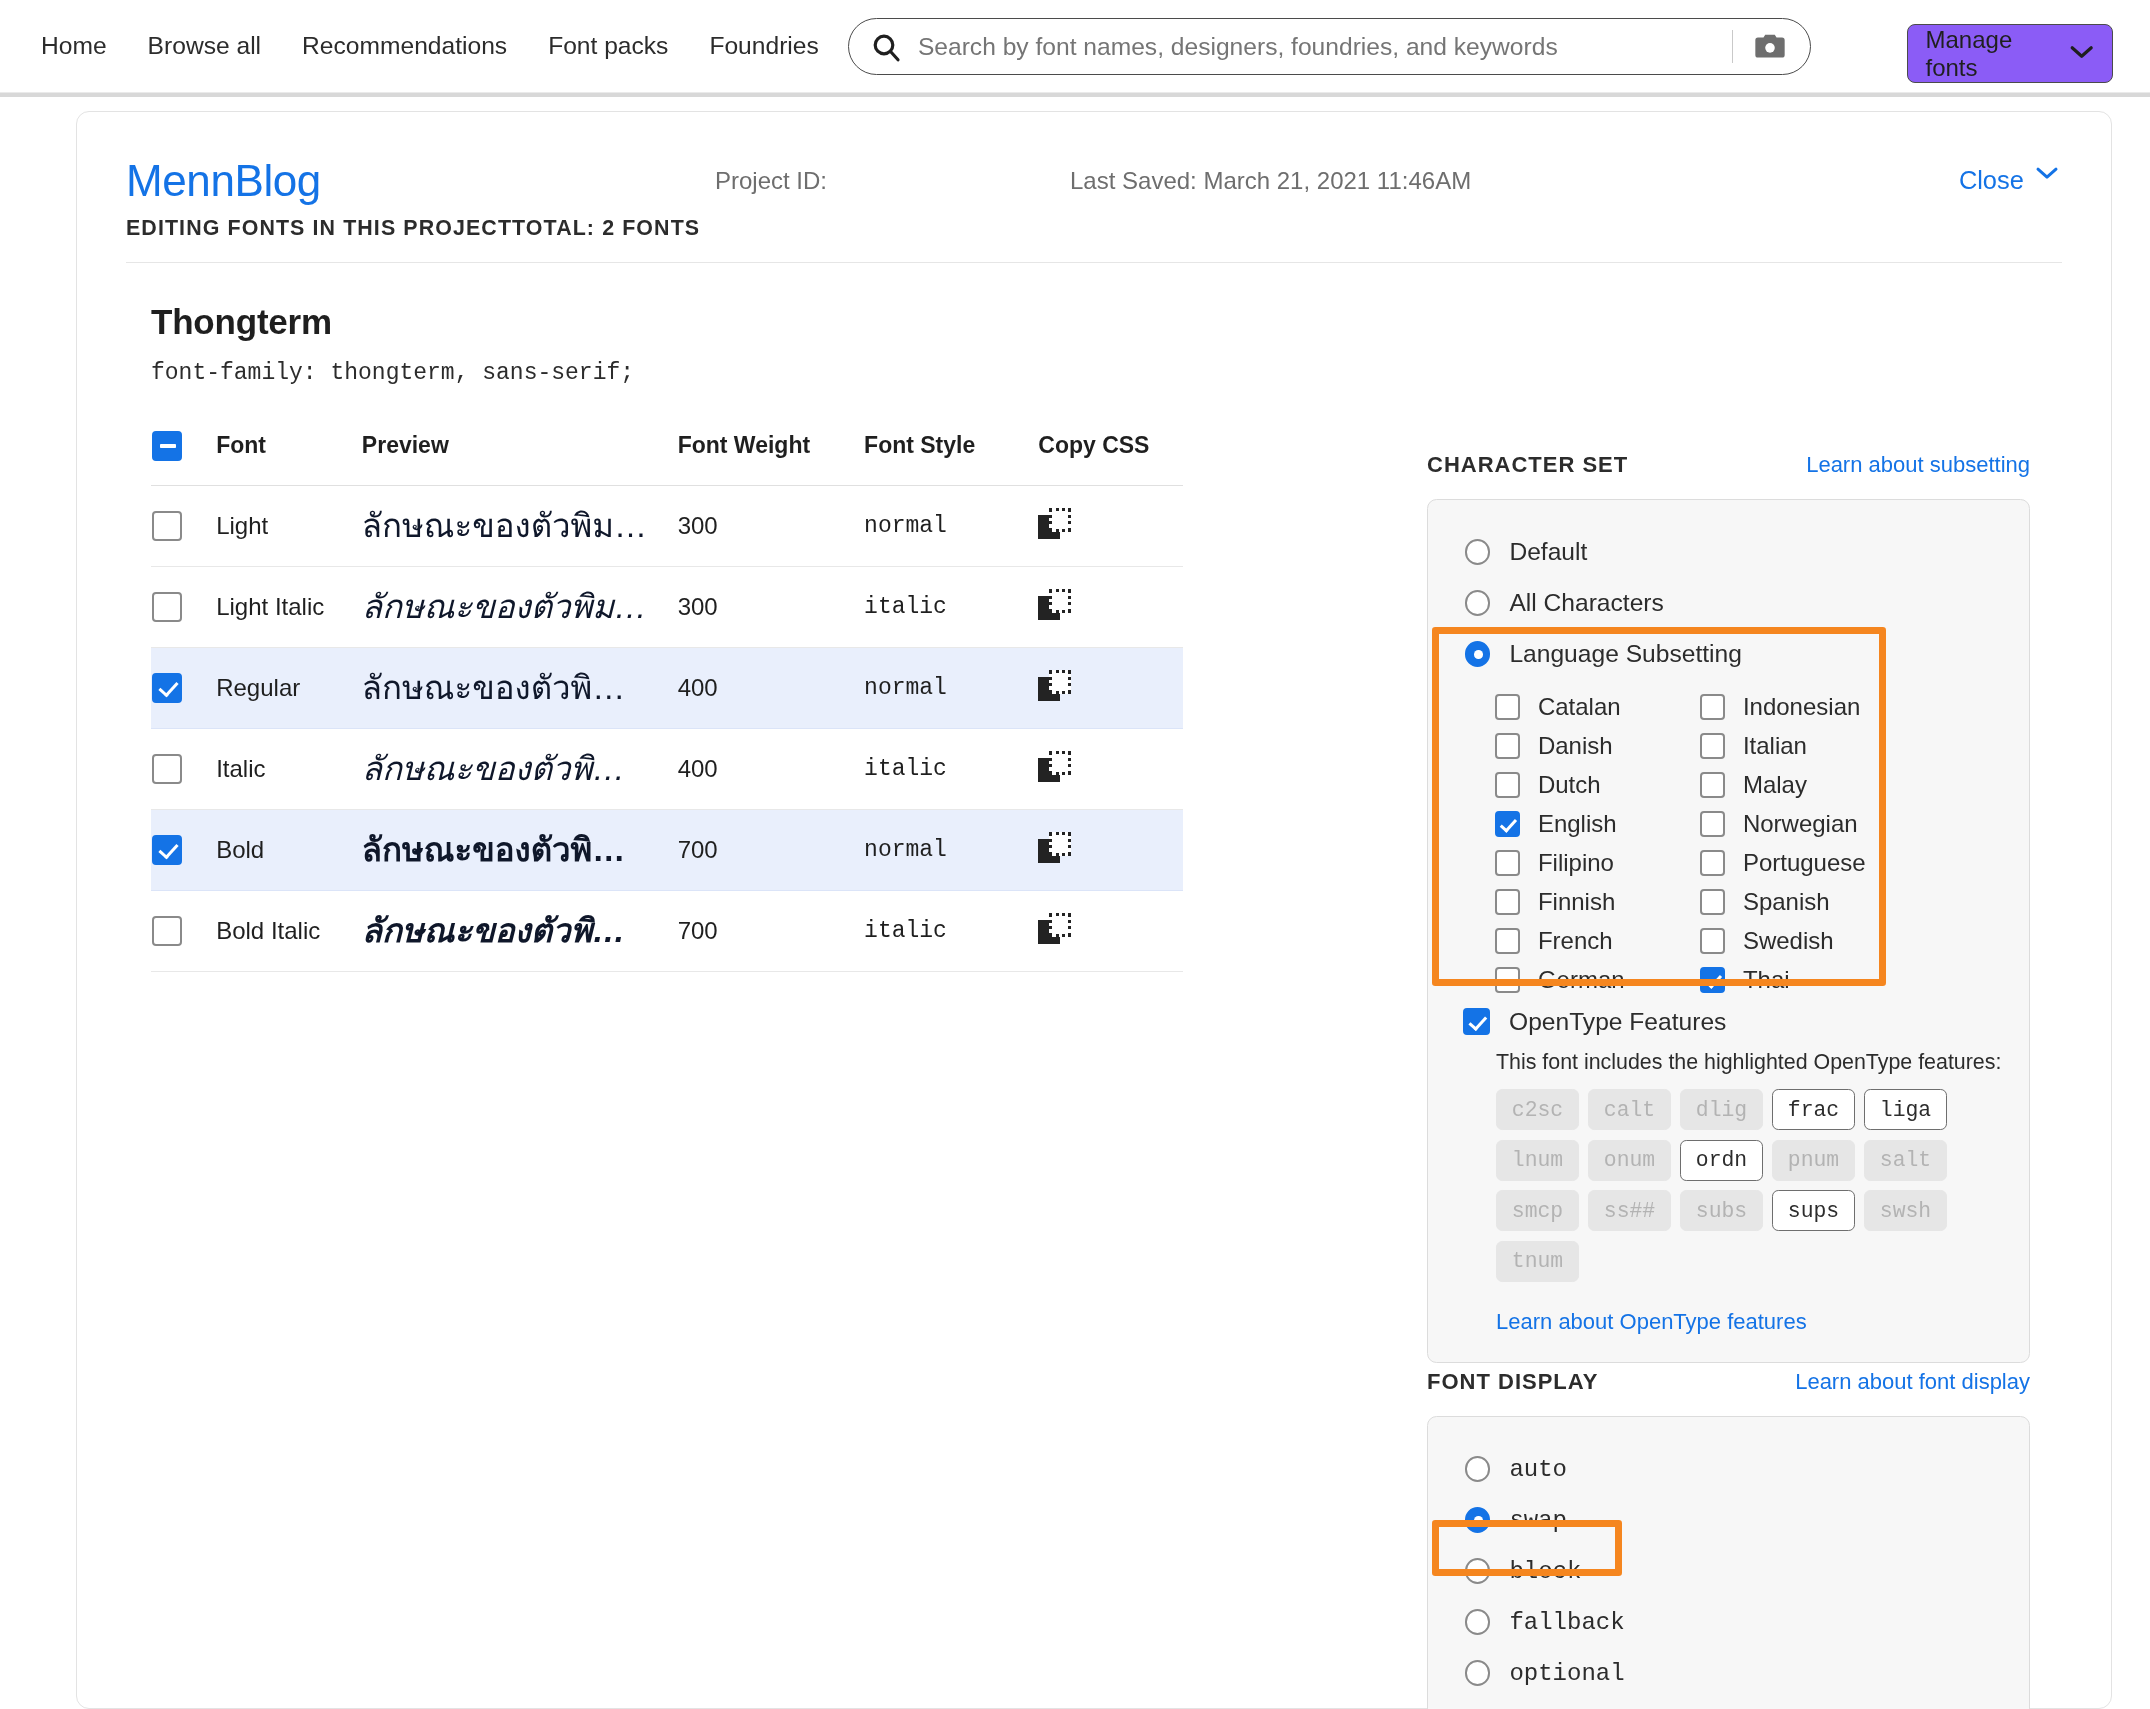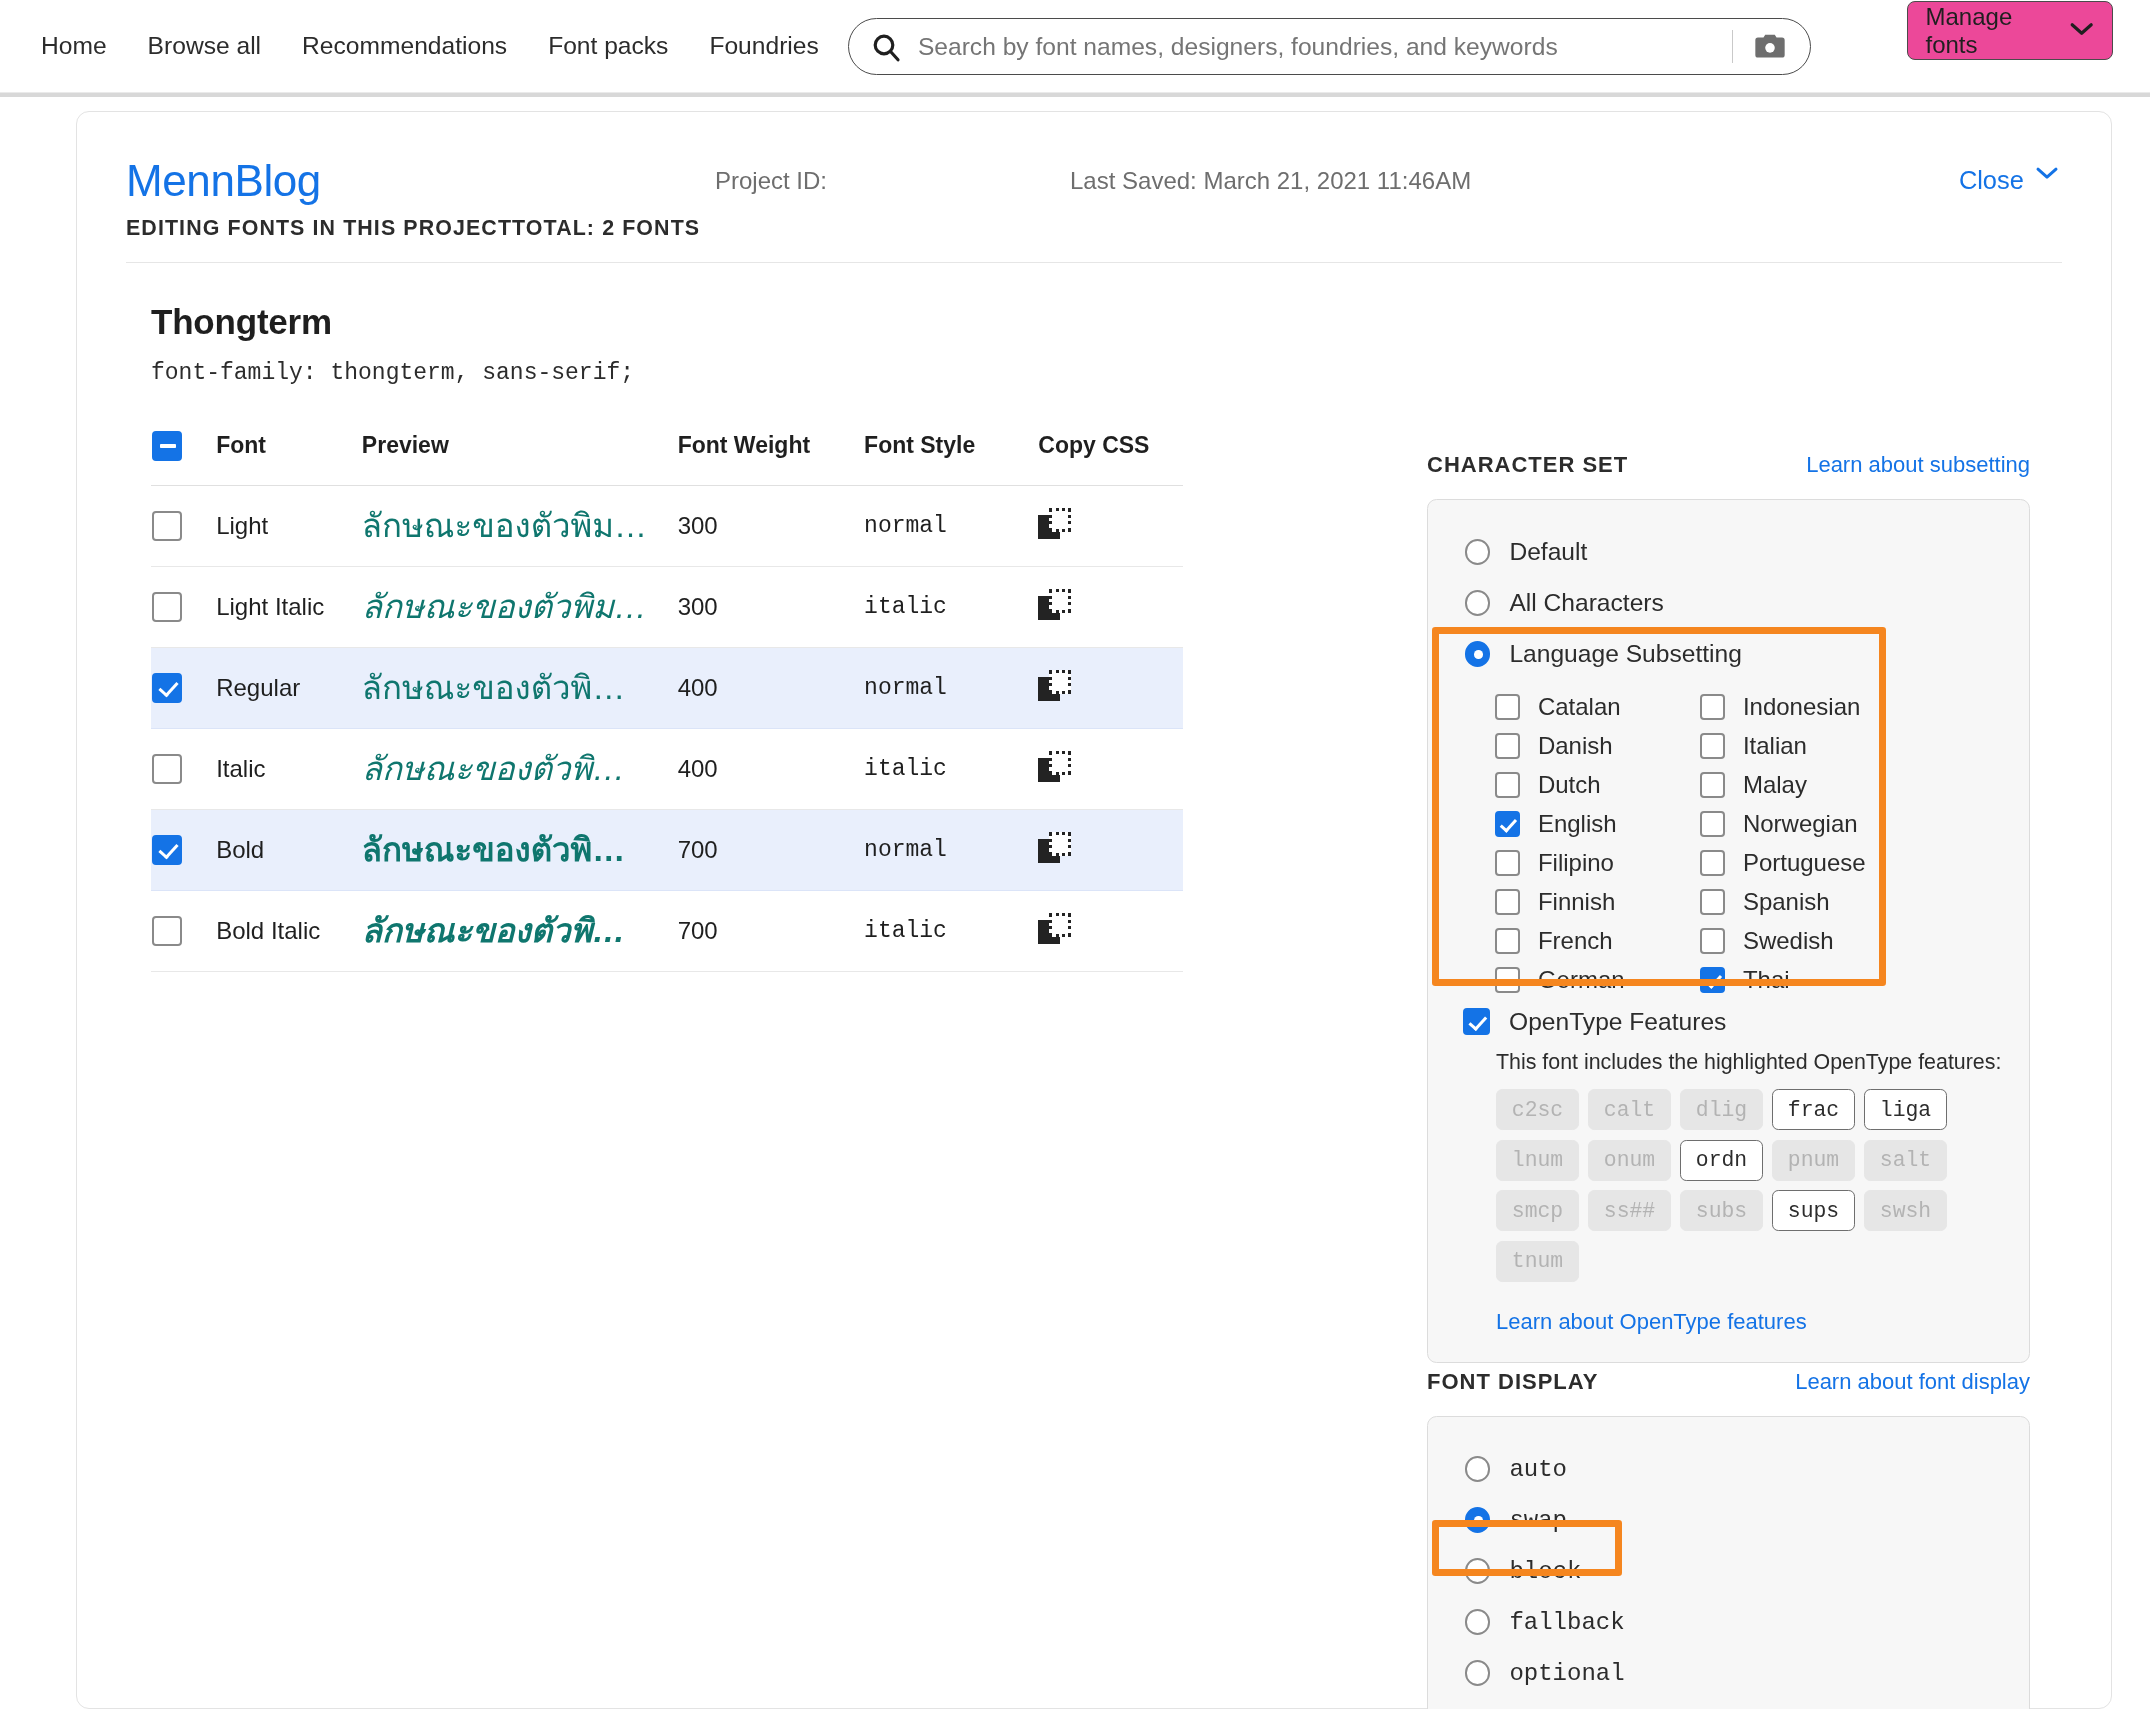--- a/index.html
+++ b/index.html
@@ -36,24 +36,24 @@
   .search-icon { margin-left:20.6px; display:flex; align-items:center; }
   .search-input {
     flex:1; border:none; outline:none; background:transparent;
     font-family:"Liberation Sans", sans-serif;
     font-size:24.6px; color:#6e6e6e; margin-left:14.3px;
   }
   .cam-sep { width:1.6px; height:33px; background:#c9c9c9; margin-right:20.6px; }
   .cam-icon { margin-right:24px; display:flex; align-items:center; }
 
   .manage-btn {
-    position:absolute; right:38px; top:1px;
+    position:absolute; right:38px; top:24px;
     height:59px; width:206px;
     border:1.6px solid #4b4b4b; border-radius:8px;
-    background:#ec4899;
+    background:#8b5cf6;
     display:flex; align-items:center; justify-content:space-between;
     padding:0 17.5px; cursor:pointer;
   }
   .manage-btn .lbl { font-size:24px; color:#1f1f1f; }
 
   .topbar-shadow { height:4px; background:#d8d8d8; }
 
   
   #card {
     position:absolute; left:76px; top:111px;
@@ -88,21 +88,21 @@
   }
   table.fonts td { border-bottom:0.8px solid #e8e8e8; height:81px; vertical-align:middle; }
   .col-chk { width:63px; }
   .col-font { width:143px; }
   .col-prev { width:310px; }
   .col-weight { width:183px; }
   .col-style { width:171px; }
   .col-copy { width:143px; }
   tr.sel td { background:#e9effc; border-bottom:0.8px solid #dbe4f8; }
   .cell-font { font-size:24px; color:#1f1f1f; }
-  .cell-prev { font-size:33px; color:#0f766e; white-space:nowrap; }
+  .cell-prev { font-size:33px; color:#0f172a; white-space:nowrap; }
   .cell-num { font-size:24px; color:#1f1f1f; }
   .cell-style { font-size:23px; color:#1f1f1f; }
   .w300 { font-weight:300; }
   .w400 { font-weight:400; }
   .w700 { font-weight:700; }
   .it { font-style:italic; }
 
   
   .cb {
     width:30px; height:30px; border-radius:4px;

